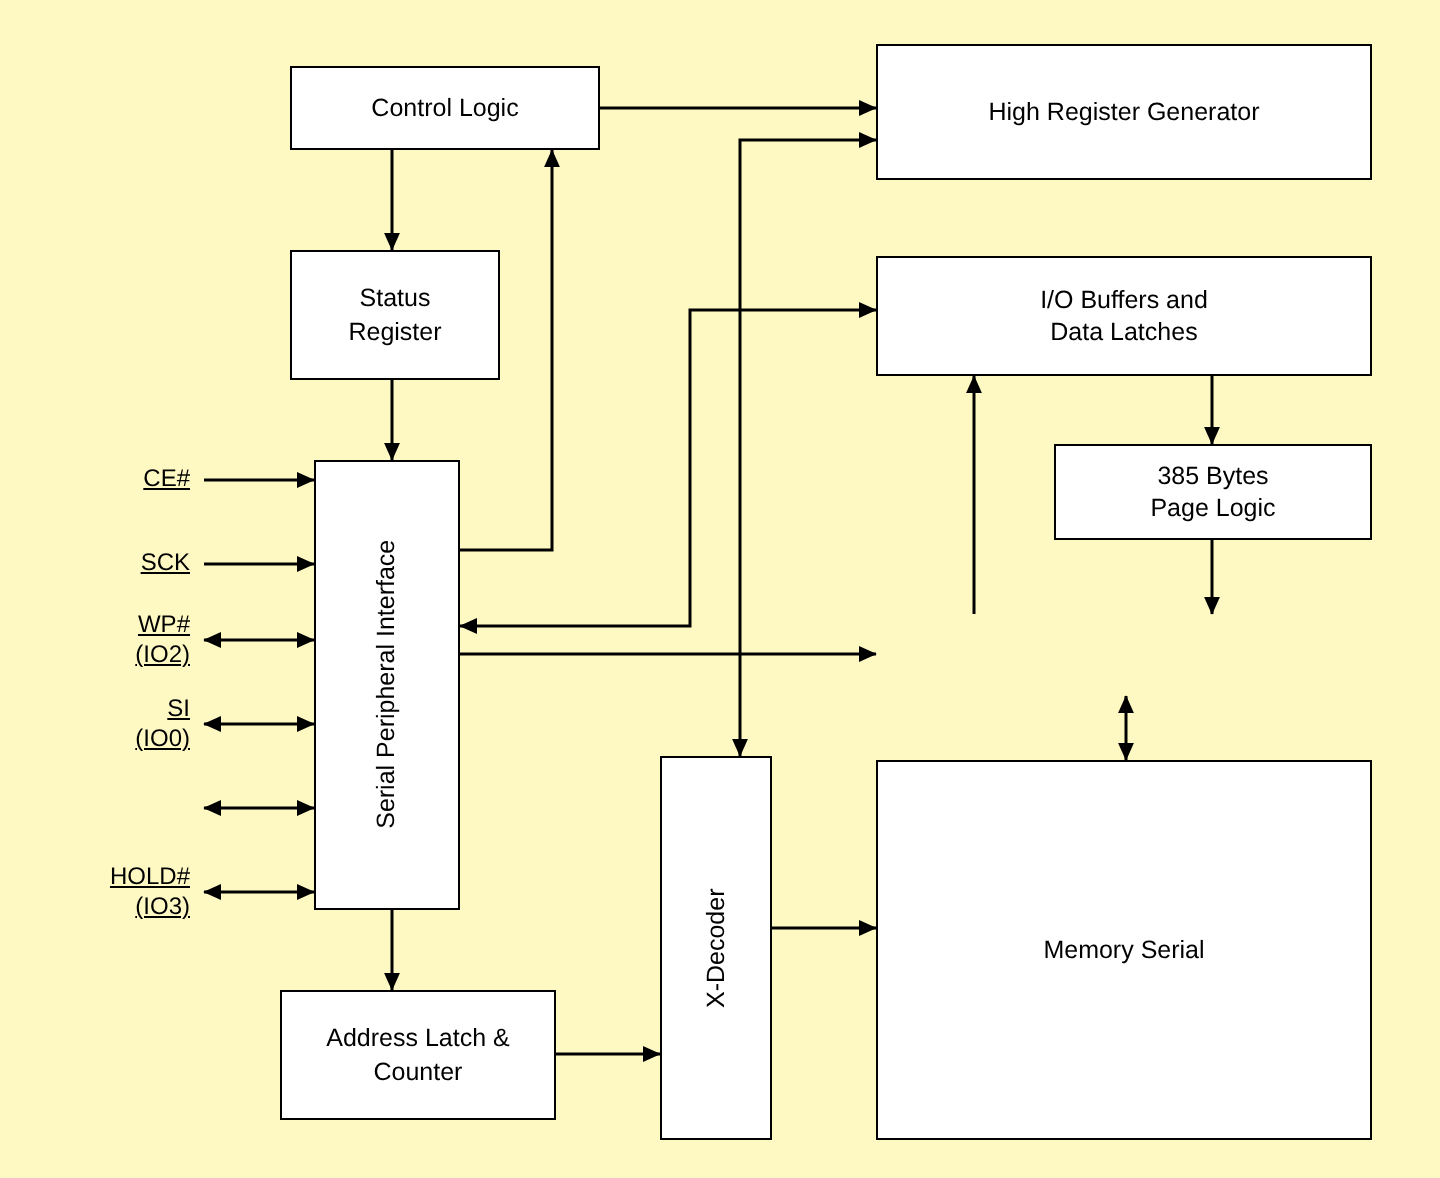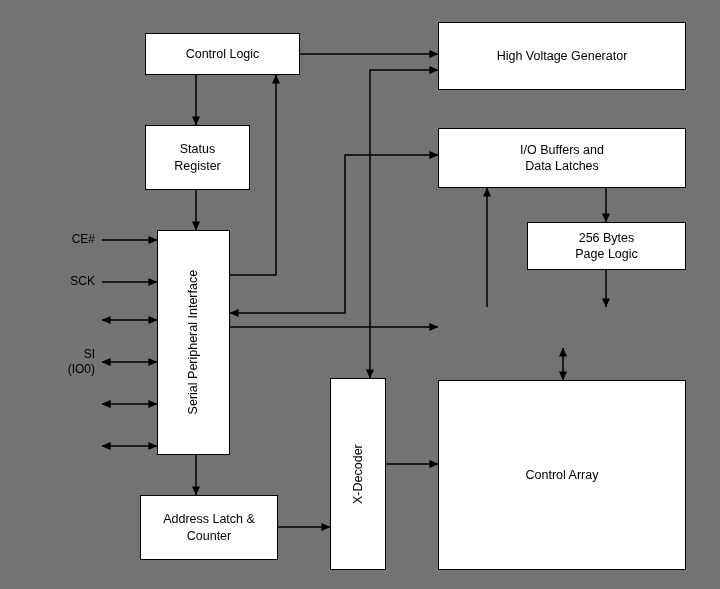--- a/index.html
+++ b/index.html
@@ -2,21 +2,21 @@
 <html><head>
 <meta charset="utf-8">
 <style>
   * { margin: 0; padding: 0; box-sizing: border-box; }
   html, body { background: #ffffff; }
   body { font-family: "Liberation Sans", sans-serif; color: #000; }
   #canvas {
     position: relative;
     width: 720px;
     height: 589px;
-    background: #737373;
+    background: #fef9c3;
     overflow: hidden;
   }
   #wires { position: absolute; left: 0; top: 0; }
   .box {
     position: absolute;
     background: #ffffff;
     border: 1.5px solid #000000;
     display: flex;
     flex-direction: column;
     align-items: center;
@@ -34,20 +34,21 @@
   }
   .pin {
     position: absolute;
     left: 0;
     width: 95px;
     text-align: right;
     font-size: 12px;
     line-height: 15px;
     color: #000;
     z-index: 2;
+    text-decoration: underline;
   }
 </style>
 </head>
 <body>
 
 <div id="canvas">
 
   <svg id="wires" width="720" height="589" viewBox="0 0 720 589" xmlns="http://www.w3.org/2000/svg">
     <defs>
       <marker id="ah" viewBox="0 0 9 8" refX="8.6" refY="4" markerWidth="9" markerHeight="8" orient="auto-start-reverse" markerUnits="userSpaceOnUse">
@@ -77,65 +78,73 @@
       <path d="M102 404 H157" marker-start="url(#ah)" marker-end="url(#ah)"></path>
       <path d="M102 446 H157" marker-start="url(#ah)" marker-end="url(#ah)"></path>
     </g>
   </svg>
 
   <div class="box" style="left:145px;top:33px;width:155px;height:42px">
     <span>Control Logic</span>
   </div>
 
   <div class="box" style="left:438px;top:22px;width:248px;height:68px">
-    <span>High Voltage Generator</span>
+    <span>High Register Generator</span>
   </div>
 
   <div class="box" style="left:145px;top:125px;width:105px;height:65px">
     <span>Status</span>
     <span>Register</span>
   </div>
 
   <div class="box" style="left:438px;top:128px;width:248px;height:60px">
     <span>I/O Buffers and</span>
     <span>Data Latches</span>
   </div>
 
   <div class="box" style="left:527px;top:222px;width:159px;height:48px">
-    <span>256 Bytes</span>
+    <span>385 Bytes</span>
     <span>Page Logic</span>
   </div>
 
   <div class="box" style="left:157px;top:230px;width:73px;height:225px">
     <span class="rot">Serial Peripheral Interface</span>
   </div>
 
 
   <div class="box" style="left:330px;top:378px;width:56px;height:192px">
     <span class="rot">X-Decoder</span>
   </div>
 
   <div class="box" style="left:438px;top:380px;width:248px;height:190px">
-    <span>Control Array</span>
+    <span>Memory Serial</span>
   </div>
 
   <div class="box" style="left:140px;top:495px;width:138px;height:65px">
     <span>Address Latch &amp;</span>
     <span>Counter</span>
   </div>
 
   <div class="pin" style="top:232px">
     <div>CE#</div>
   </div>
 
   <div class="pin" style="top:274px">
     <div>SCK</div>
   </div>
 
+  <div class="pin" style="top:305px">
+    <div>WP#</div>
+    <div>(IO2)</div>
+  </div>
 
   <div class="pin" style="top:347px">
     <div>SI</div>
     <div>(IO0)</div>
   </div>
 
 
+  <div class="pin" style="top:431px">
+    <div>HOLD#</div>
+    <div>(IO3)</div>
+  </div>
 
 </div>
 
 </body></html>

